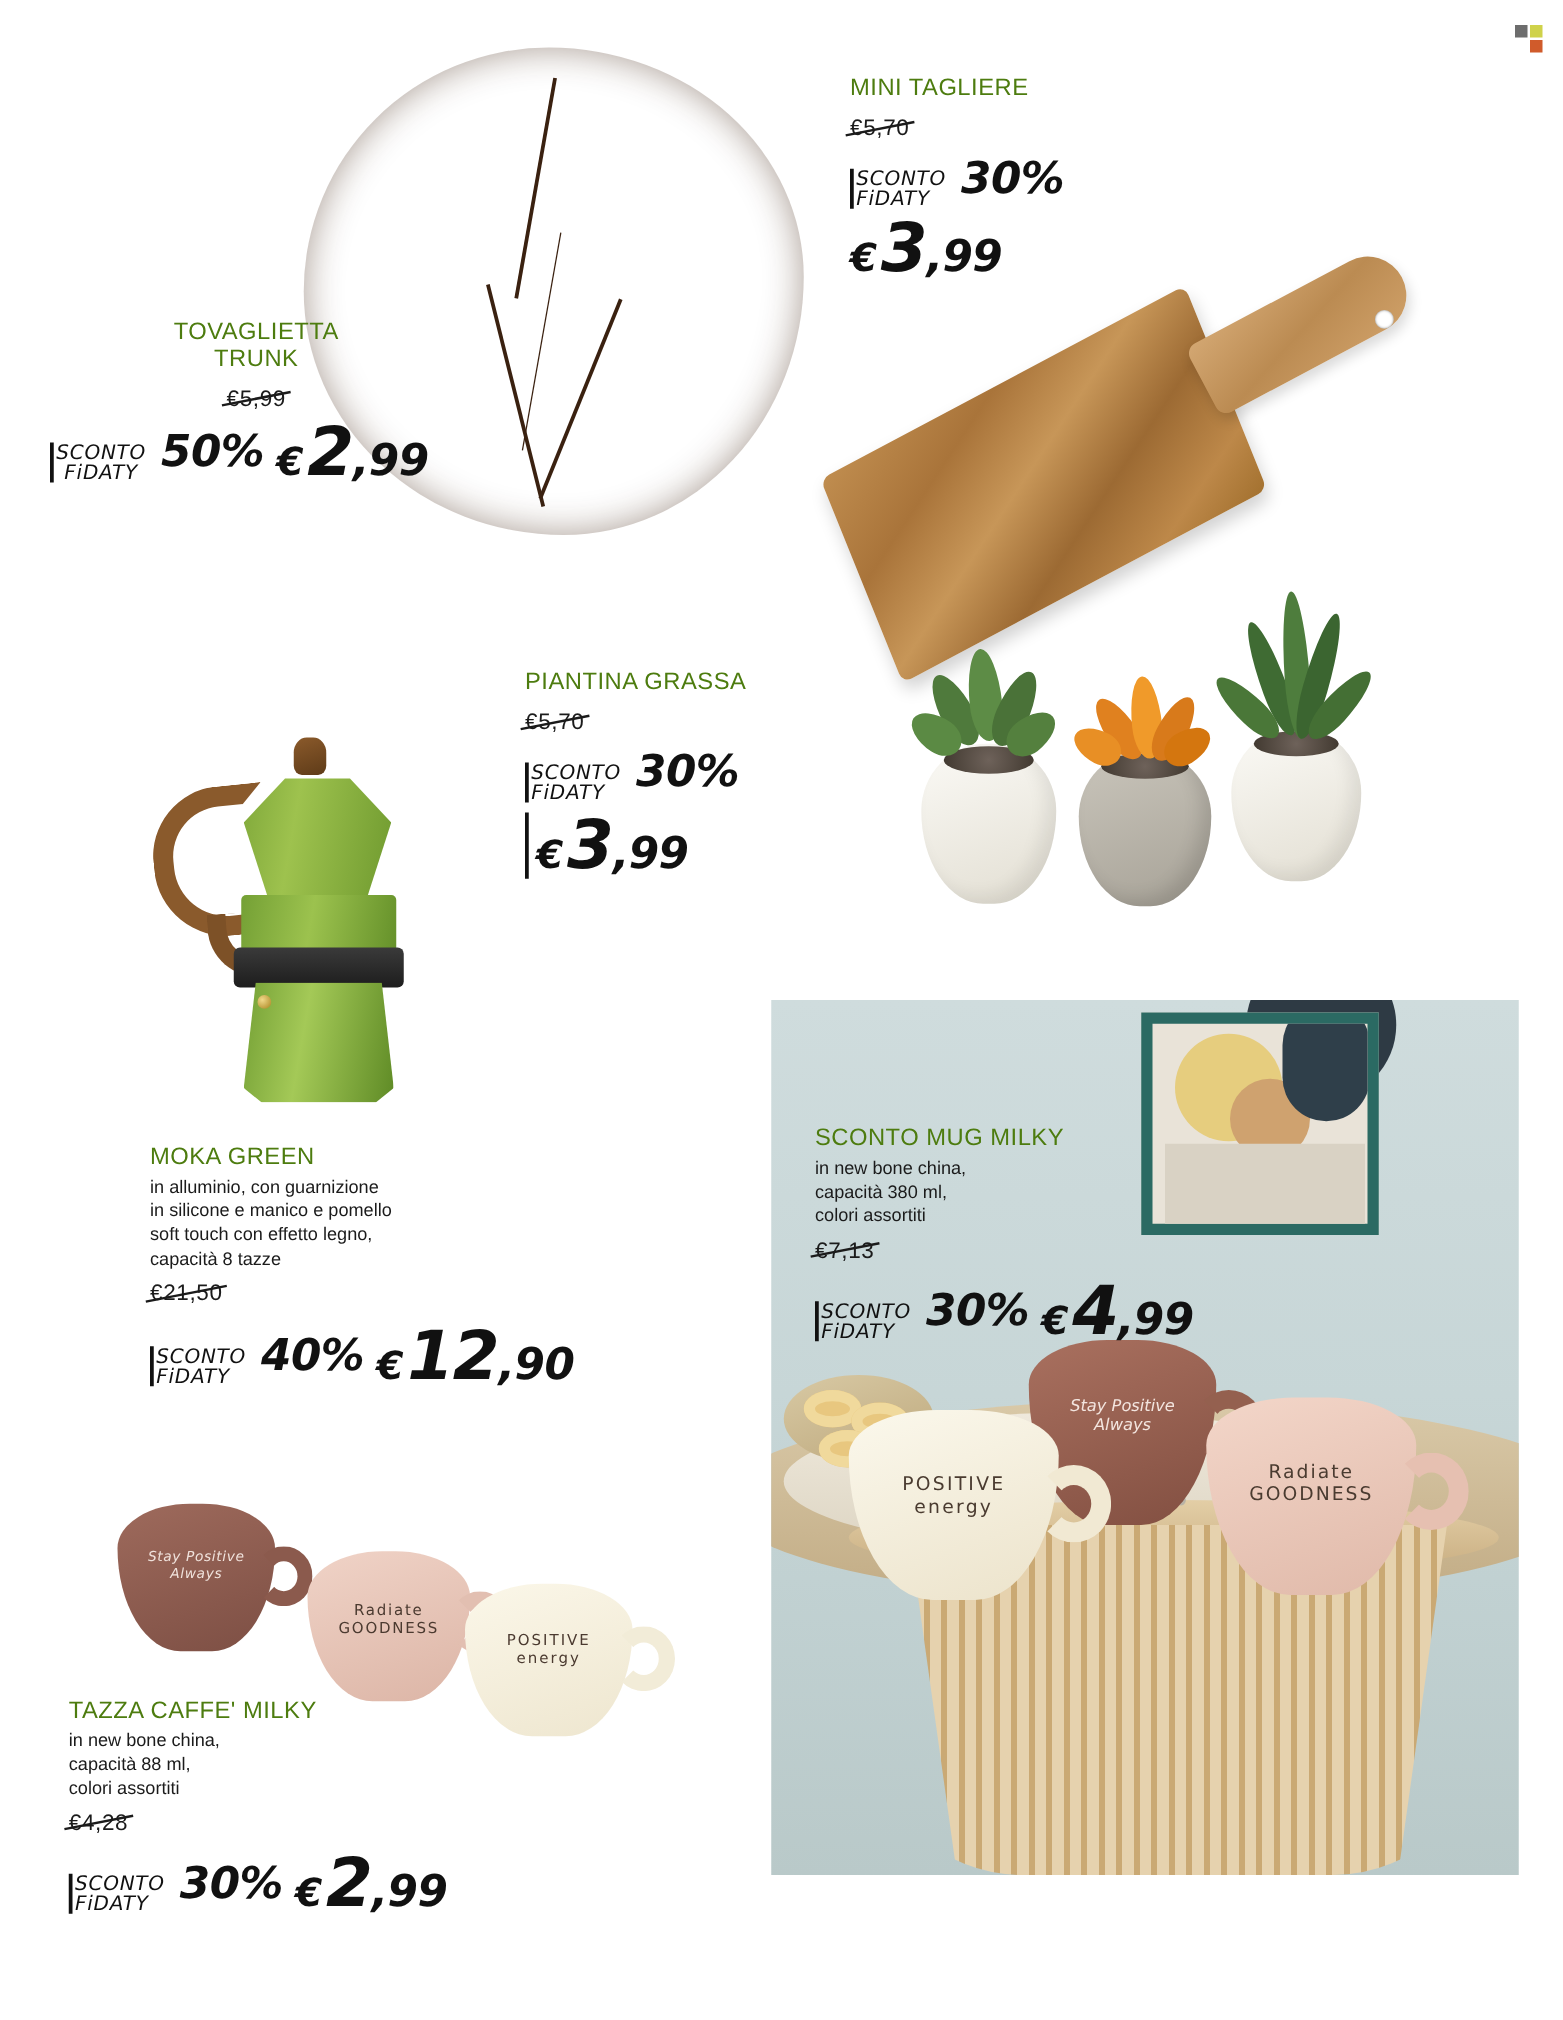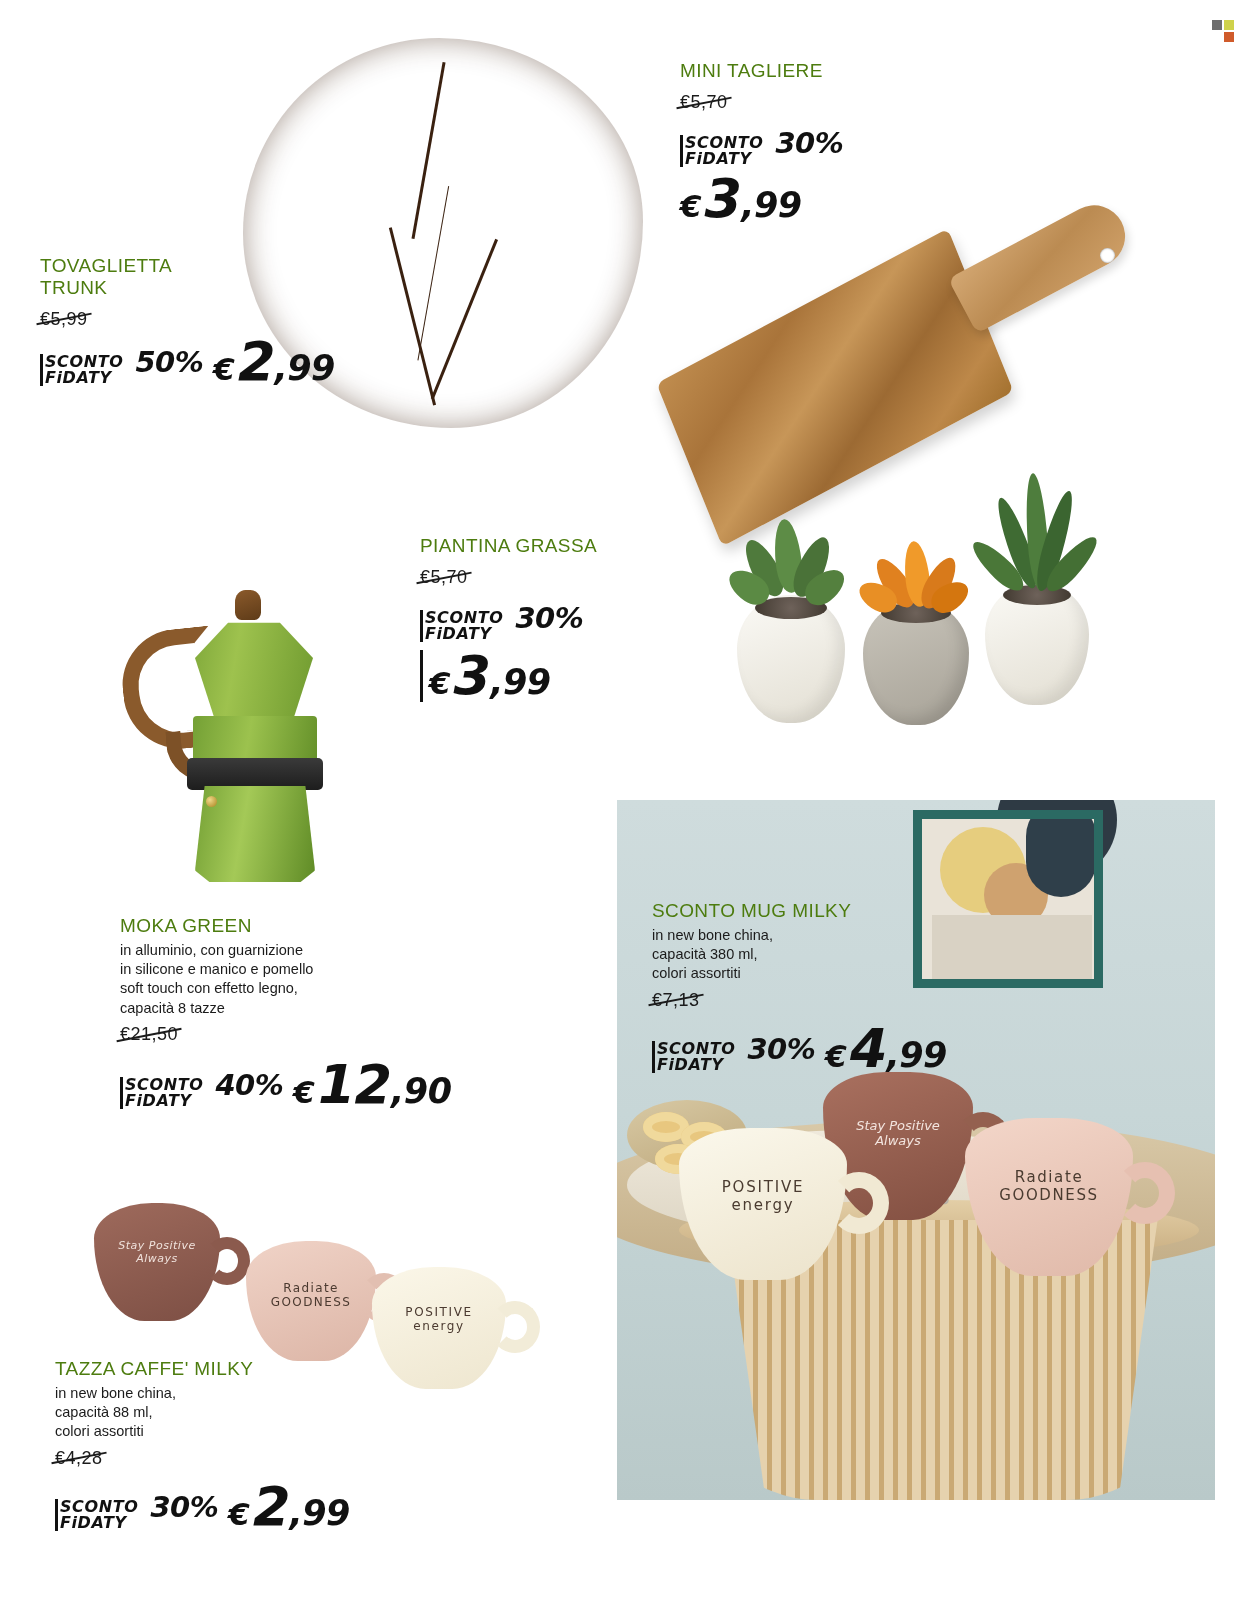--- a/index.html
+++ b/index.html
@@ -57,34 +57,34 @@
     display: flex;
     align-items: center;
     gap: 10px;
     margin-top: 6px;
   }
   .fidaty {
     display: flex;
     flex-direction: column;
     justify-content: center;
     line-height: 1.0;
-    font-weight: 700;
+    font-weight: 400;
     font-style: italic;
     font-size: 16px;
     letter-spacing: 0.6px;
     color: #111;
     font-family: "DejaVu Sans", sans-serif;
     padding-left: 2px;
     border-left: 3px solid #111;
     padding-right: 2px;
     margin-top: 16px;
   }
   .fidaty span { display: block; }
   .pct {
-    font-size: 29px;
+    font-size: 35px;
     font-weight: 700;
     font-style: italic;
     font-family: "DejaVu Sans", sans-serif;
     letter-spacing: -0.5px;
     color: #111;
   }
   .bigprice {
     display: flex;
     align-items: baseline;
     font-weight: 700;
@@ -93,21 +93,21 @@
     color: #111;
   }
   .bigprice .eur { font-size: 31px; font-weight: 700; margin-right: 3px; }
   .bigprice .int { font-size: 54px; line-height: 0.95; letter-spacing: -1px; }
   .bigprice .dec { font-size: 35px; letter-spacing: -0.5px; }
 
   
   .abs { position: absolute; }
 
   
-  #blk-tovaglietta { left: 40px; top: 255px; width: 330px; }
+  #blk-tovaglietta { left: 40px; top: 255px; width: 330px; text-align: center; }
   #blk-tagliere    { left: 680px; top: 60px;  width: 330px; }
   #blk-piantina    { left: 420px; top: 535px; width: 300px; }
   #blk-moka        { left: 120px; top: 915px; width: 330px; }
   #blk-tazzamug    { left: 652px; top: 900px; width: 340px; }
   #blk-tazzacaffe  { left: 55px;  top: 1358px; width: 330px; }
 
   
   .barline { border-left: 3px solid #111; padding-left: 6px; }
 
   

